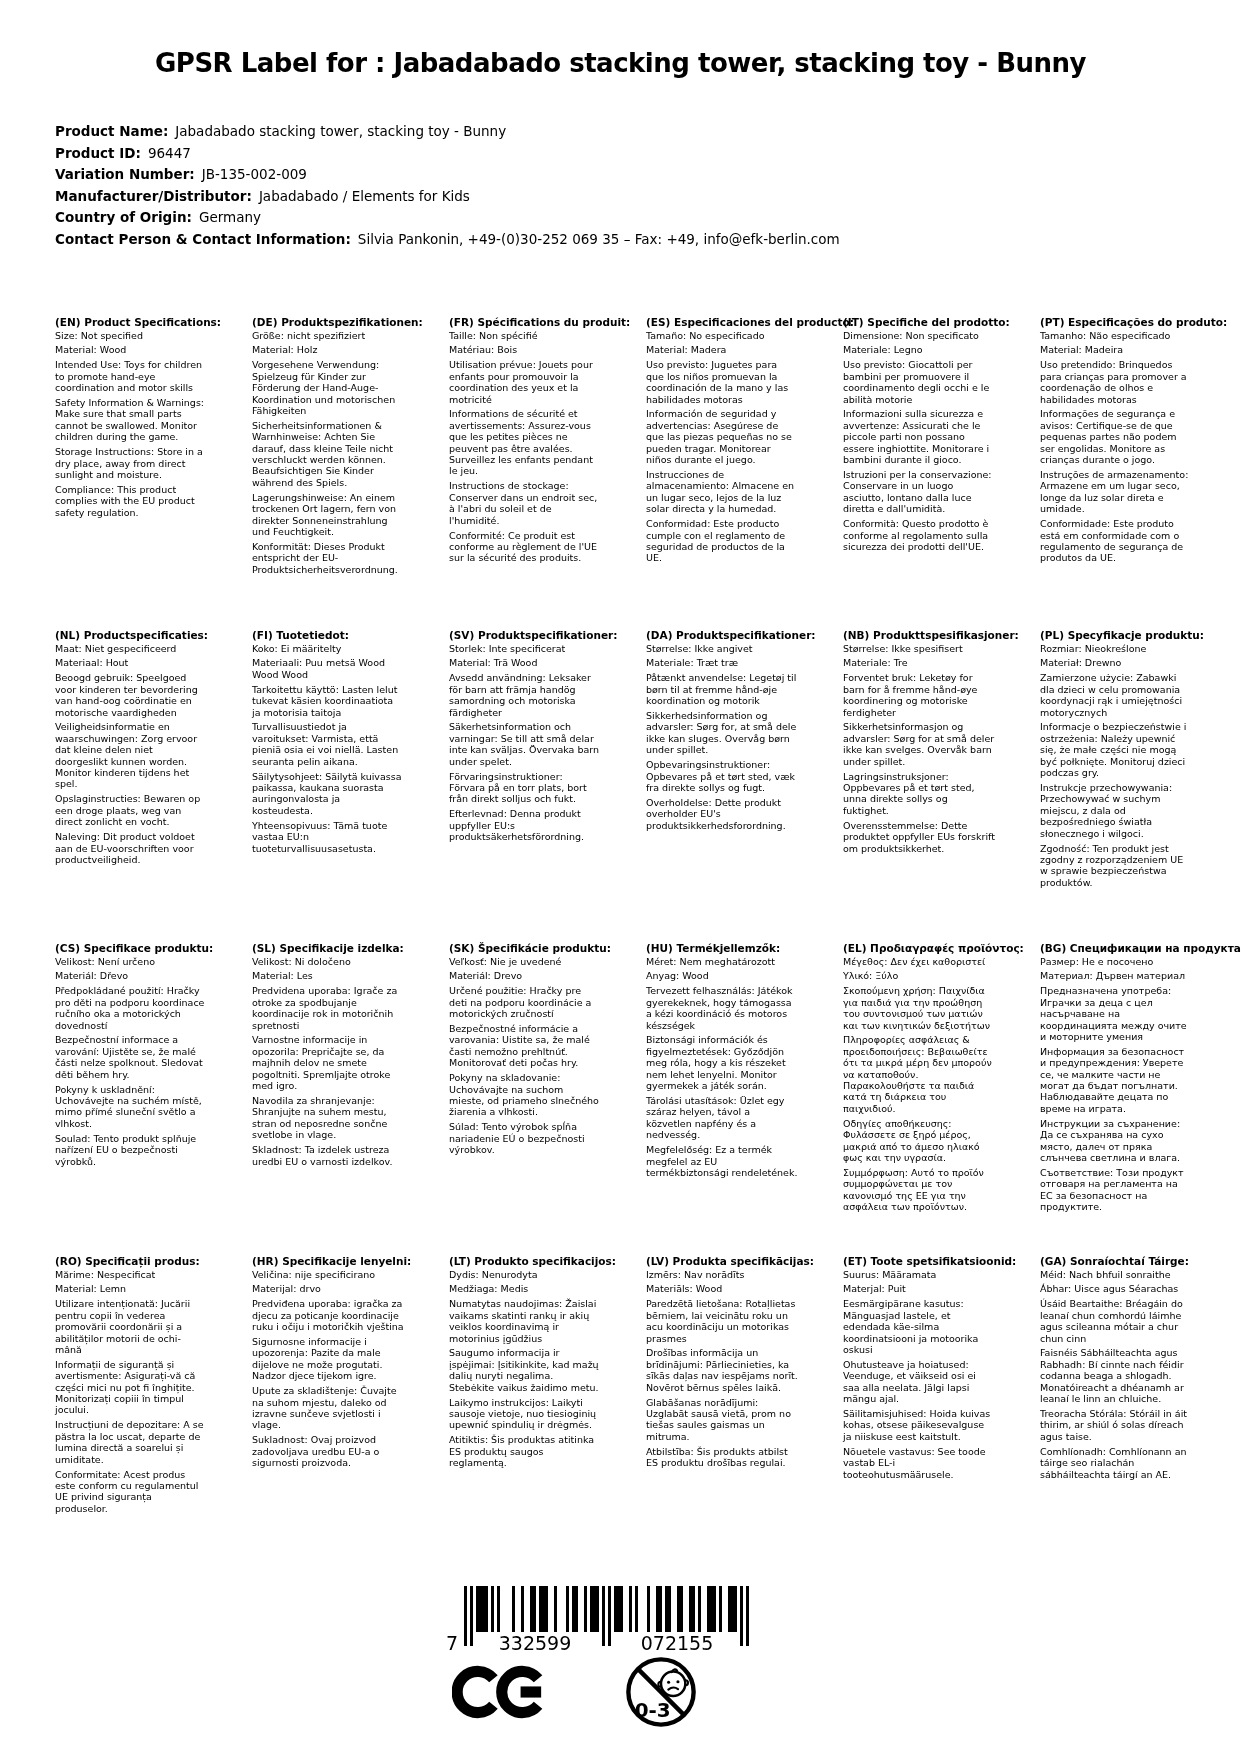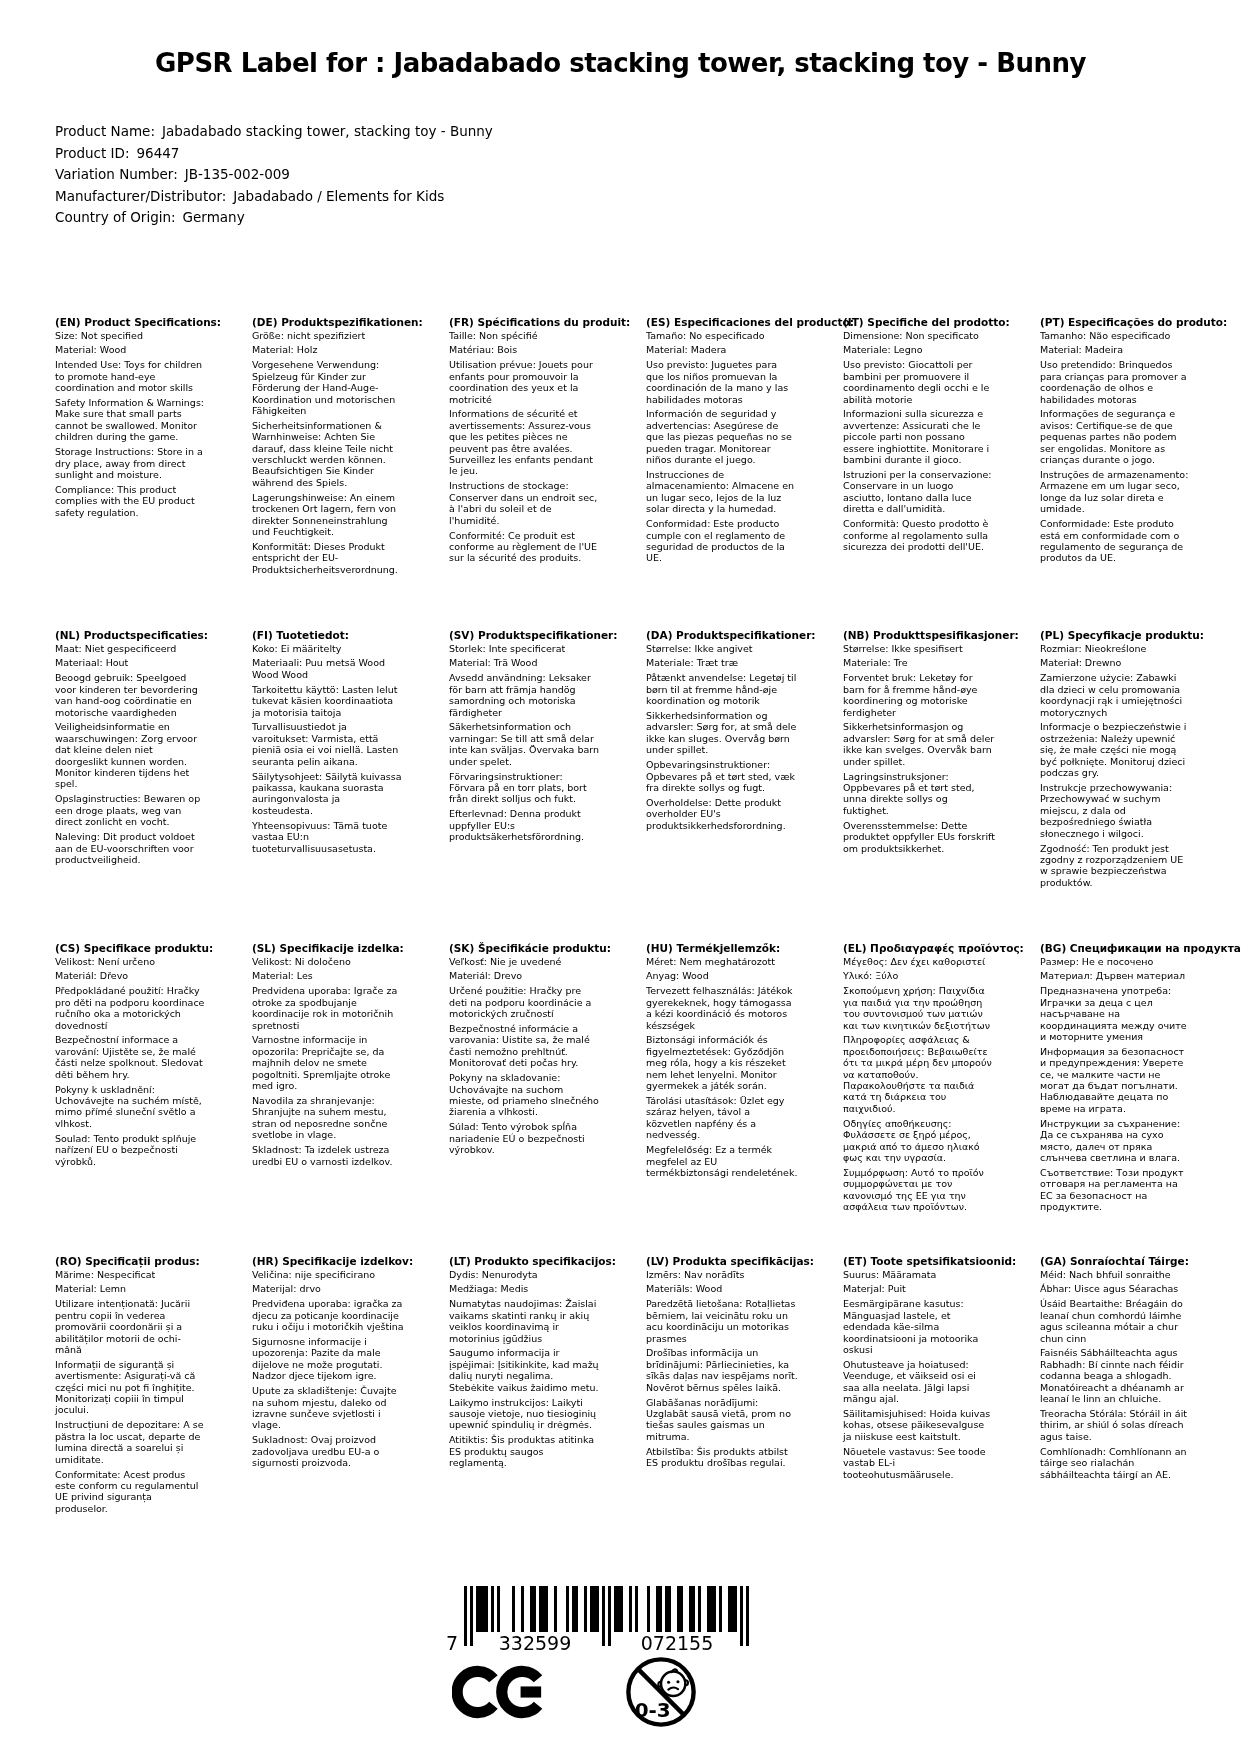--- a/index.html
+++ b/index.html
@@ -6,21 +6,21 @@
   .page{
     position:relative;width:1241px;height:1754px;background:#fff;
     font-family:"DejaVu Sans",sans-serif;color:#000;overflow:hidden;
   }
   .title{
     position:absolute;top:48px;left:0;width:100%;text-align:center;
     font-size:26px;font-weight:bold;letter-spacing:-0.5px;margin:0;
   }
   .product-info{position:absolute;left:55px;top:121px;font-size:13.5px;}
   .pi-line{line-height:21.5px;white-space:nowrap;}
-  .pi-label{font-weight:normal;margin-right:7px;margin-top:29px;}
+  .pi-label{font-weight:bold;margin-right:7px;margin-top:29px;}
   .blocks-grid{
     position:absolute;left:55px;top:313px;
     display:grid;grid-template-columns:repeat(6,197px);grid-auto-rows:313px;
   }
   .block{width:170px;}
   .block h3{
     font-size:10.5px;font-weight:bold;margin:4px 0 1px;line-height:11.5px;white-space:nowrap;
   }
   .block p{
     font-size:9.5px;line-height:11.4px;margin:0 0 3.5px;width:152px;
@@ -37,20 +37,21 @@
 <div class="page">
 
   <h1 class="title">GPSR Label for : Jabadabado stacking tower, stacking toy - Bunny</h1>
 
   <div class="product-info">
     <div class="pi-line"><span class="pi-label">Product Name:</span><span>Jabadabado stacking tower, stacking toy - Bunny</span></div>
     <div class="pi-line"><span class="pi-label">Product ID:</span><span>96447</span></div>
     <div class="pi-line"><span class="pi-label">Variation Number:</span><span>JB-135-002-009</span></div>
     <div class="pi-line"><span class="pi-label">Manufacturer/Distributor:</span><span>Jabadabado / Elements for Kids</span></div>
     <div class="pi-line"><span class="pi-label">Country of Origin:</span><span>Germany</span></div>
+    <div class="pi-line"><span class="pi-label">Contact Person &amp; Contact Information:</span><span>Silvia Pankonin, +49-(0)30-252 069 35 – Fax: +49, info@efk-berlin.com</span></div>
   </div>
 
   <div class="blocks-grid" id="blocks-grid">
       <div class="block">
         <h3>(EN) Product Specifications:</h3>
         <p>Size: Not specified</p>
         <p>Material: Wood</p>
         <p>Intended Use: Toys for children to promote hand-eye coordination and motor skills</p>
         <p>Safety Information &amp; Warnings: Make sure that small parts cannot be swallowed. Monitor children during the game.</p>
         <p>Storage Instructions: Store in a dry place, away from direct sunlight and moisture.</p>
@@ -212,21 +213,21 @@
       <div class="block">
         <h3>(RO) Specificații produs:</h3>
         <p>Mărime: Nespecificat</p>
         <p>Material: Lemn</p>
         <p>Utilizare intenționată: Jucării pentru copii în vederea promovării coordonării și a abilităților motorii de ochi-mână</p>
         <p>Informații de siguranță și avertismente: Asigurați-vă că części mici nu pot fi înghițite. Monitorizați copiii în timpul jocului.</p>
         <p>Instrucțiuni de depozitare: A se păstra la loc uscat, departe de lumina directă a soarelui și umiditate.</p>
         <p>Conformitate: Acest produs este conform cu regulamentul UE privind siguranța produselor.</p>
       </div>
       <div class="block">
-        <h3>(HR) Specifikacije izdelkov:</h3>
+        <h3>(HR) Specifikacije lenyelni:</h3>
         <p>Veličina: nije specificirano</p>
         <p>Materijal: drvo</p>
         <p>Predviđena uporaba: igračka za djecu za poticanje koordinacije ruku i očiju i motoričkih vještina</p>
         <p>Sigurnosne informacije i upozorenja: Pazite da male dijelove ne može progutati. Nadzor djece tijekom igre.</p>
         <p>Upute za skladištenje: Čuvajte na suhom mjestu, daleko od izravne sunčeve svjetlosti i vlage.</p>
         <p>Sukladnost: Ovaj proizvod zadovoljava uredbu EU-a o sigurnosti proizvoda.</p>
       </div>
       <div class="block">
         <h3>(LT) Produkto specifikacijos:</h3>
         <p>Dydis: Nenurodyta</p>

